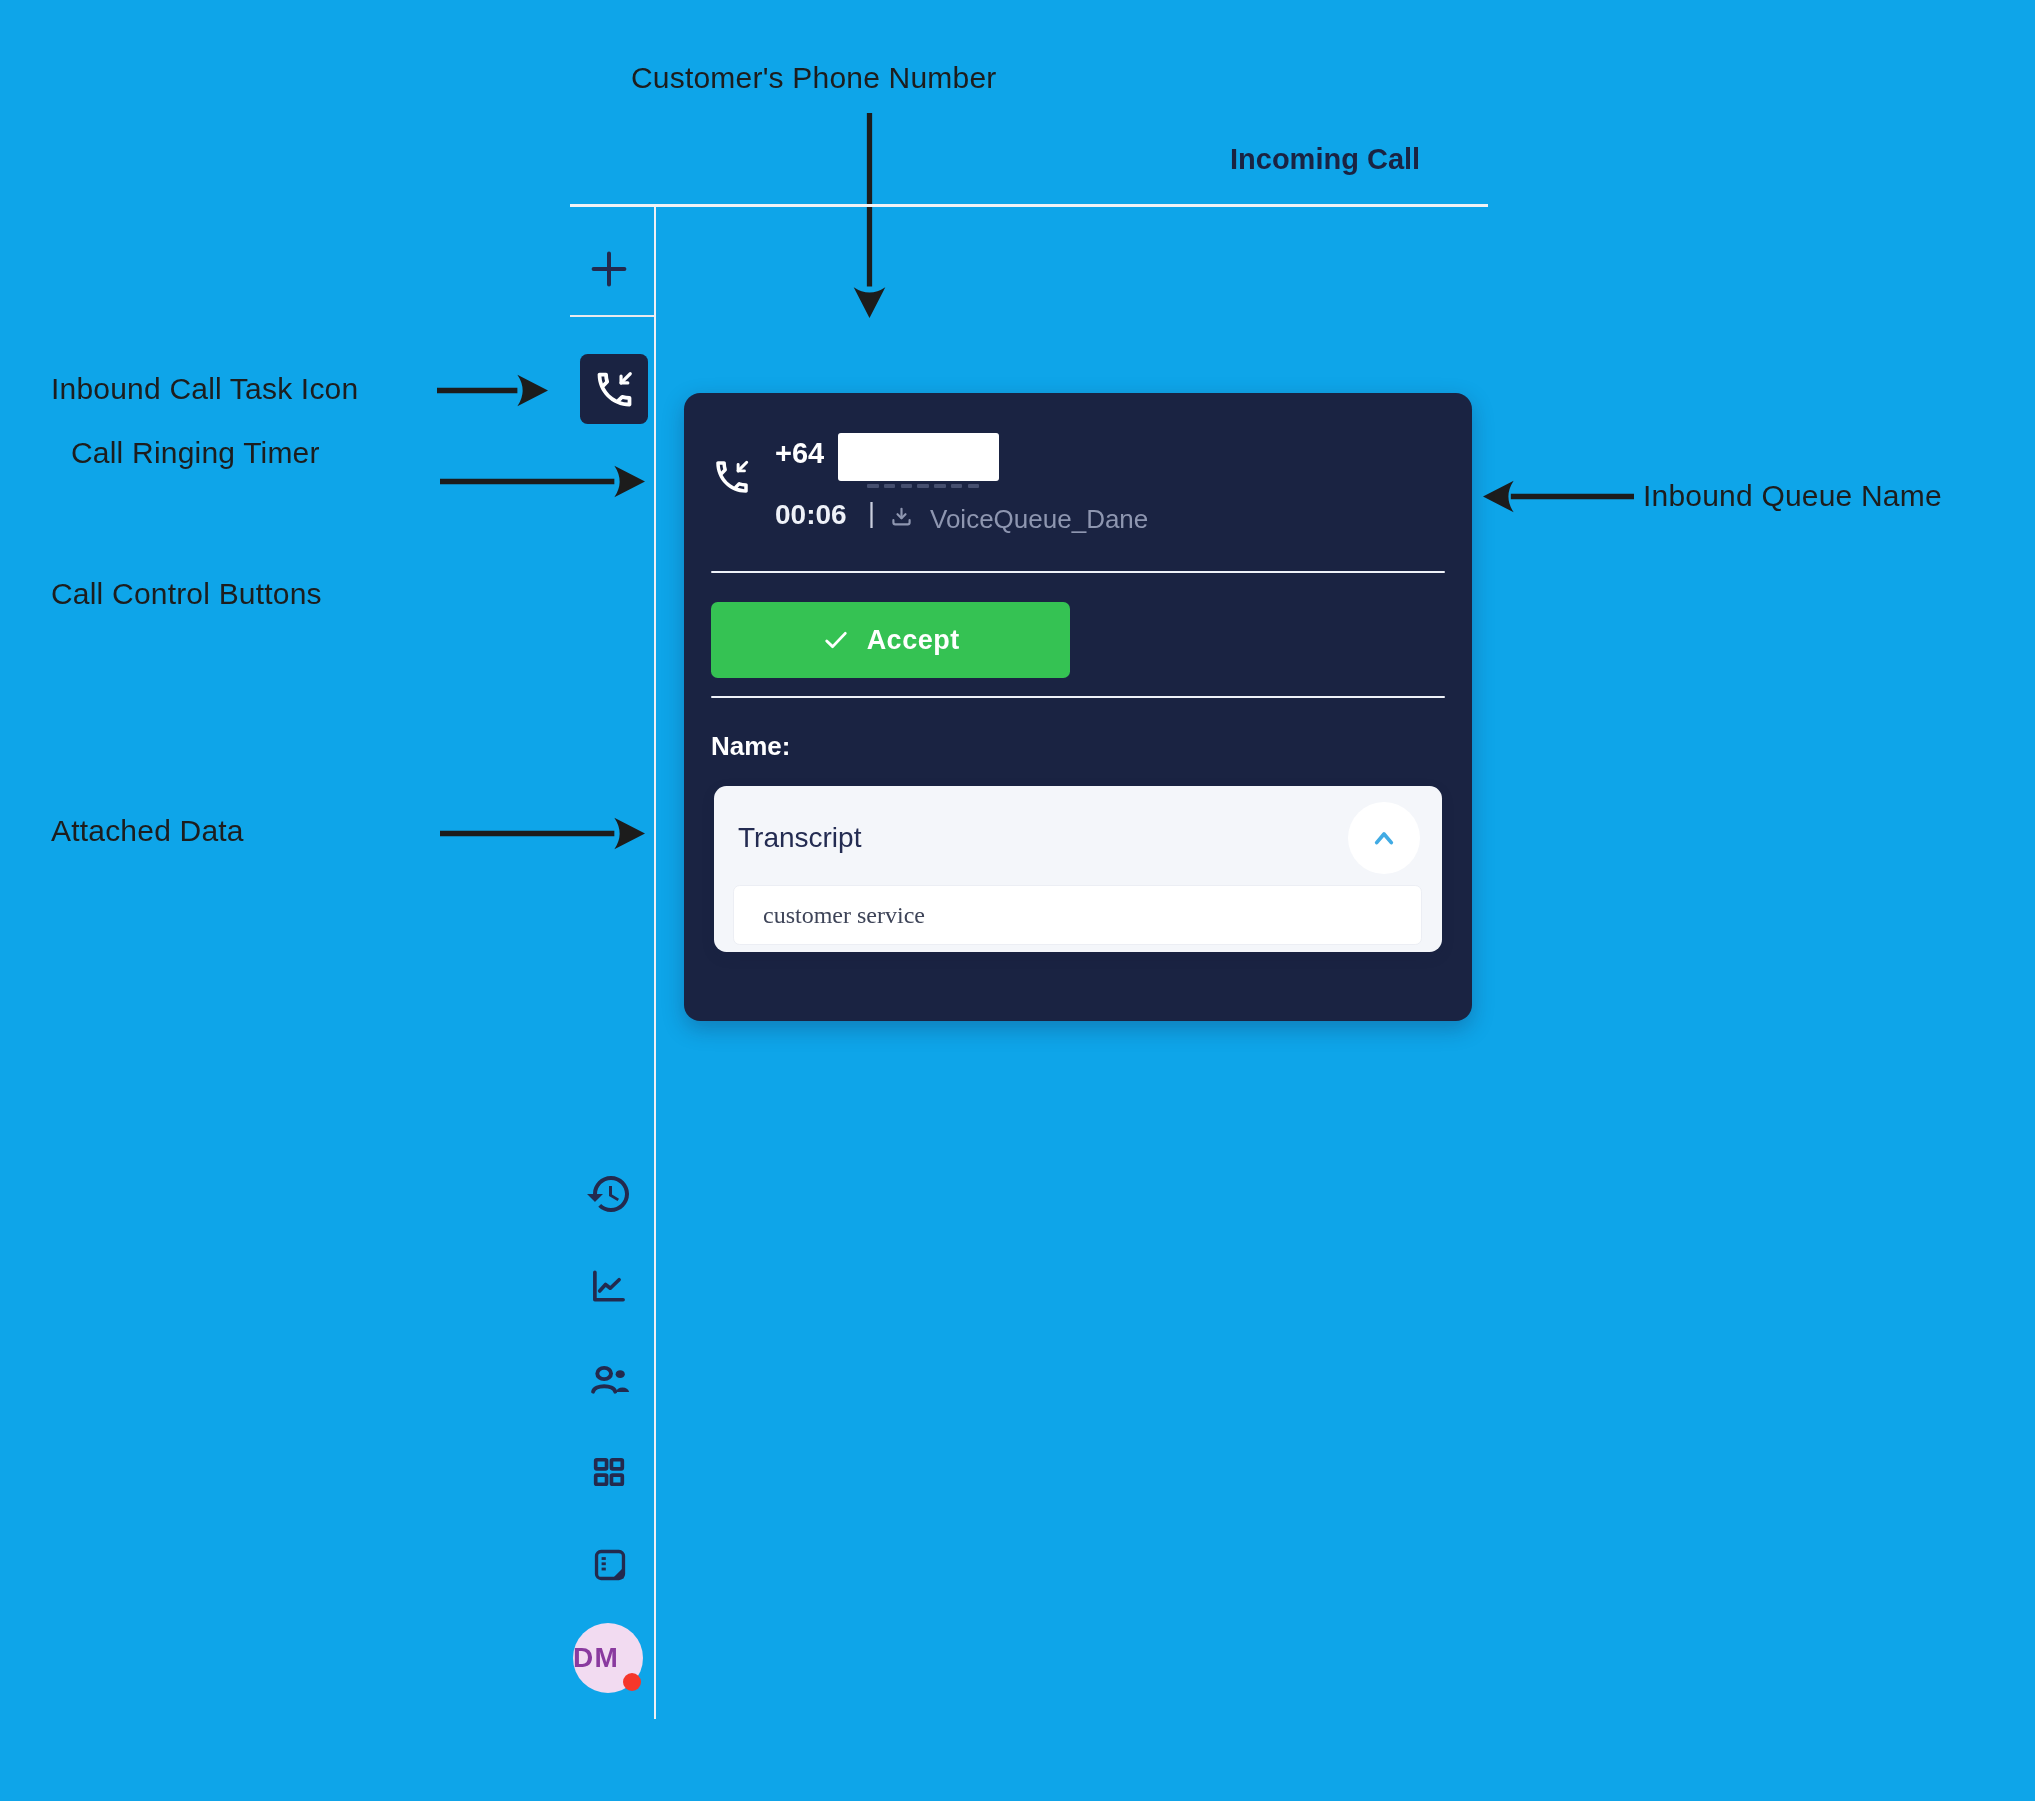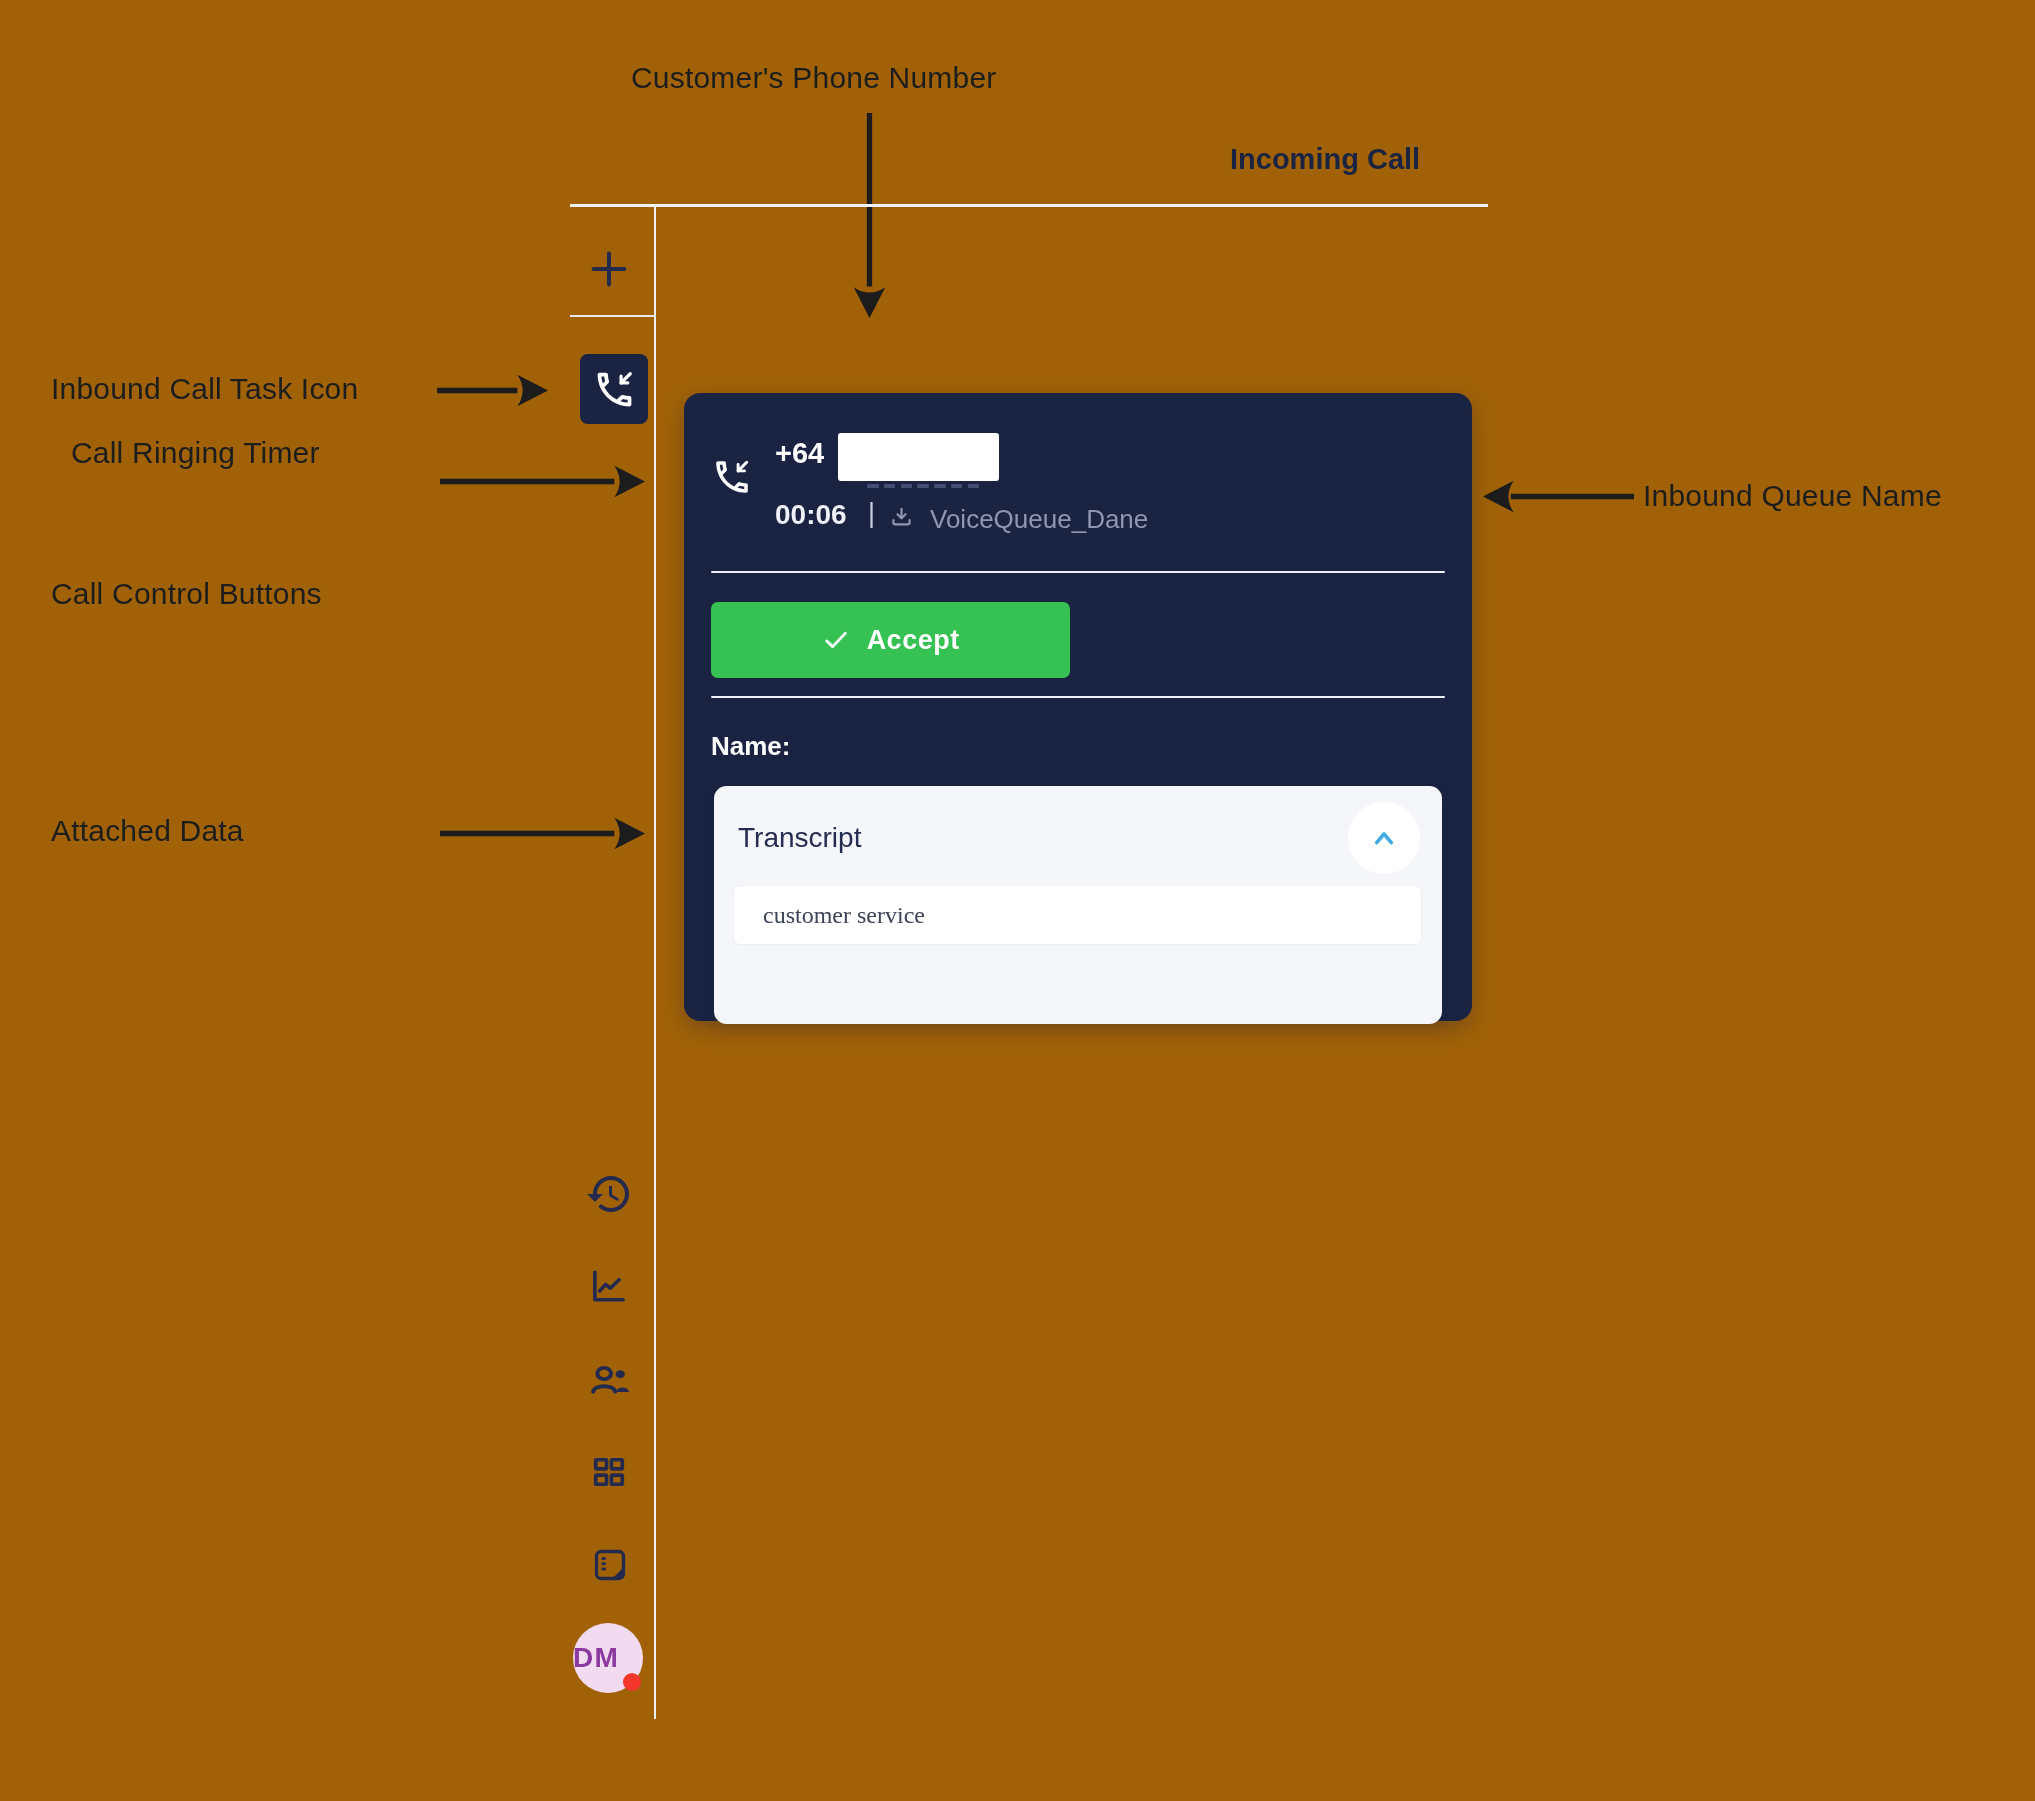--- a/index.html
+++ b/index.html
@@ -10,21 +10,21 @@
     --muted:#8e96b0;
     --panel-bg:#f4f6fa;
     --chevron:#41abe4;
     --avatar-bg:#f2dbf1;
     --avatar-text:#8a3a9f;
     --dot:#f5372b;
     --ann:#1d1d1d;
   }
   html,body{margin:0;padding:0;background:#ffffff;}
   .stage{
-    position:relative;width:2035px;height:1802px;background:#a16207;overflow:hidden;
+    position:relative;width:2035px;height:1802px;background:#0ea5e9;overflow:hidden;
     font-family:"Liberation Sans",sans-serif;
   }
   
   .ann{position:absolute;color:var(--ann);font-size:30px;font-weight:400;white-space:nowrap;letter-spacing:0.2px;}
   #ann-phone{left:631px;top:61px;}
   #ann-task{left:51px;top:372px;}
   #ann-timer{left:51px;top:436px;margin-left:20px;}
   #ann-controls{left:51px;top:577px;}
   #ann-attached{left:51px;top:814px;}
   #ann-queue{left:1643px;top:479px;}
@@ -63,21 +63,21 @@
   .card .queue{position:absolute;left:246px;top:111px;font-size:26px;font-weight:400;color:var(--muted);white-space:nowrap;}
   .card .card-divider{position:absolute;left:27px;width:734px;height:1.9px;background:#eef1f8;border-radius:1px;}
   .card .d1{top:178px;}
   .card .d2{top:303px;}
   .cbtn{position:absolute;top:209px;height:76px;border:none;border-radius:6.7px;display:flex;align-items:center;
     justify-content:center;gap:15.3px;color:#ffffff;font-weight:700;font-size:27px;
     font-family:"Liberation Sans",sans-serif;cursor:pointer;letter-spacing:0.5px;}
   .accept{left:27px;width:359px;background:var(--green);}
   .decline{left:406px;width:360px;background:var(--red);}
   .name-label{position:absolute;left:27px;top:338px;font-size:26px;font-weight:700;color:#ffffff;}
-  .panel{position:absolute;left:30px;top:393px;width:728px;height:238px;background:var(--panel-bg);
+  .panel{position:absolute;left:30px;top:393px;width:728px;height:166px;background:var(--panel-bg);
     border-radius:12.4px;box-shadow:0 4.8px 13.4px rgba(16,26,58,0.10);}
   .panel .title{position:absolute;left:24px;top:36px;font-size:28px;font-weight:400;color:#242c52;}
   .panel .chev-glow{position:absolute;left:634px;top:16.3px;width:72px;height:72px;border-radius:50%;background:#ffffff;}
   .panel .chev{position:absolute;left:650px;top:32px;cursor:pointer;line-height:0;background:transparent;border:none;padding:0;}
   .panel .value-box{position:absolute;left:19px;top:99px;width:689px;height:60px;background:#ffffff;
     border:1px solid #eceef4;border-radius:6.7px;box-sizing:border-box;display:flex;align-items:center;font-family:Liberation Serif, serif;}
   .panel .value-box span{padding-left:29px;font-size:24px;color:#3e4458;}
 </style>
 </head>
 <body>

